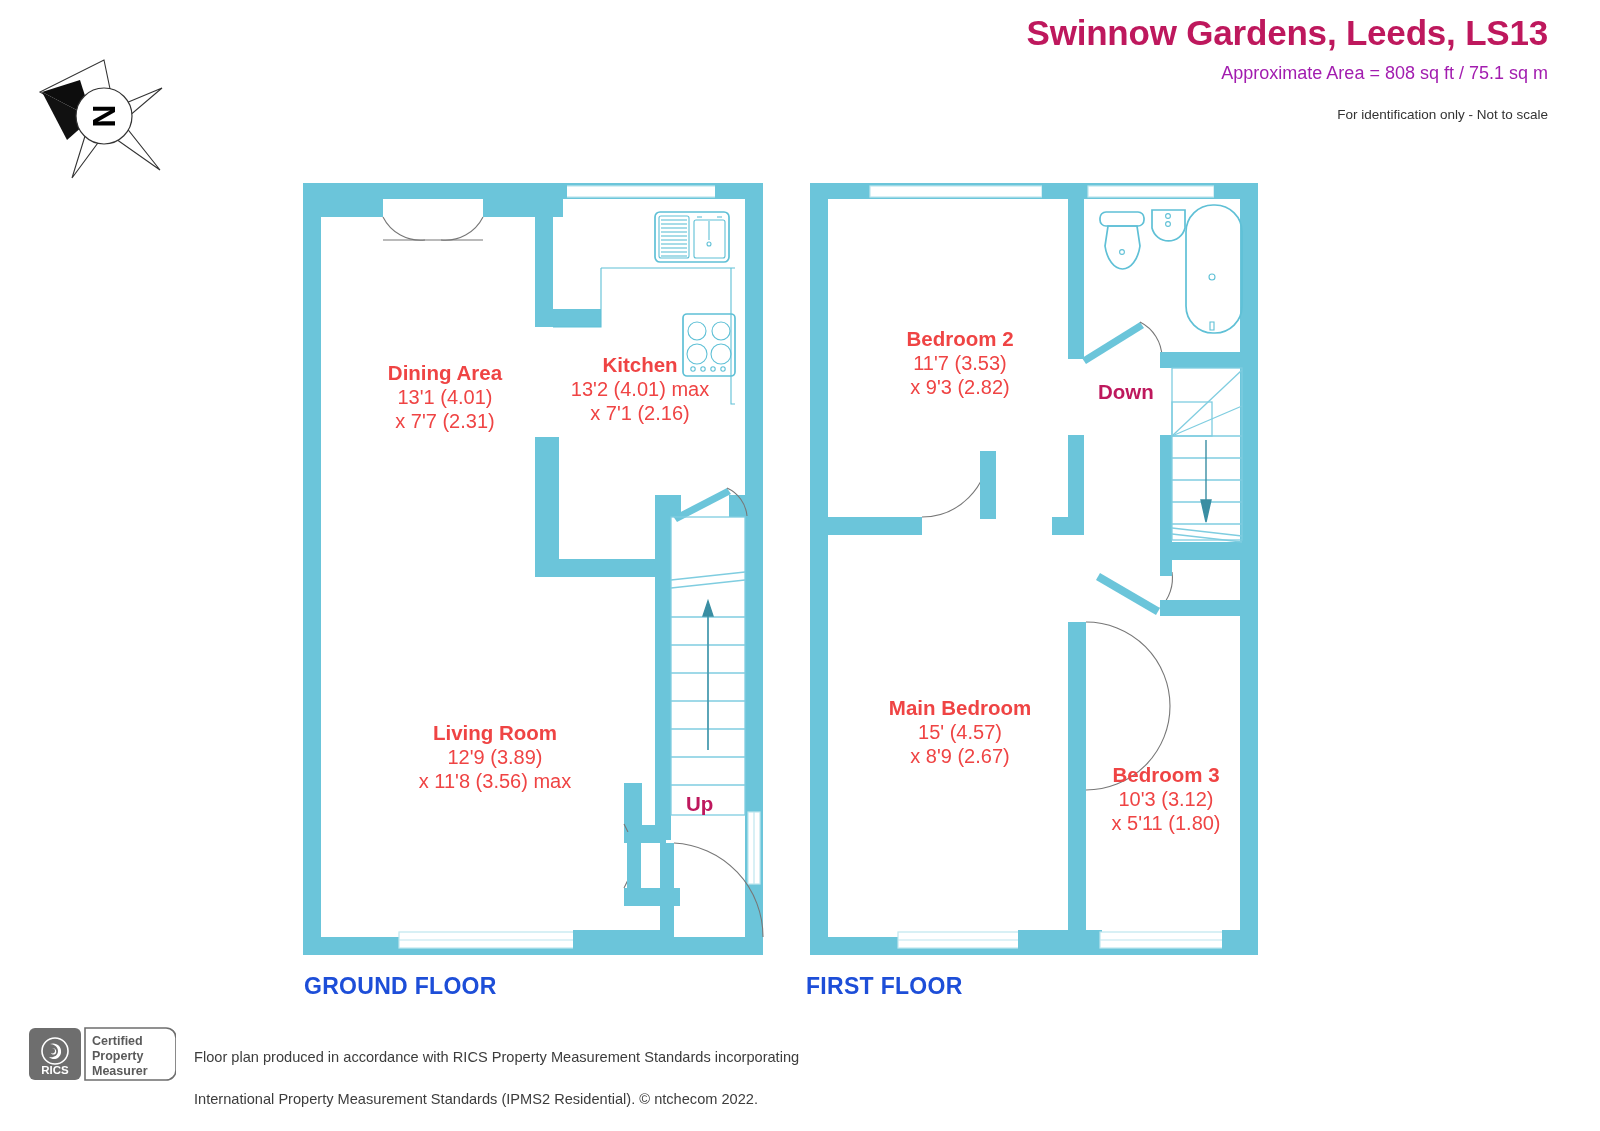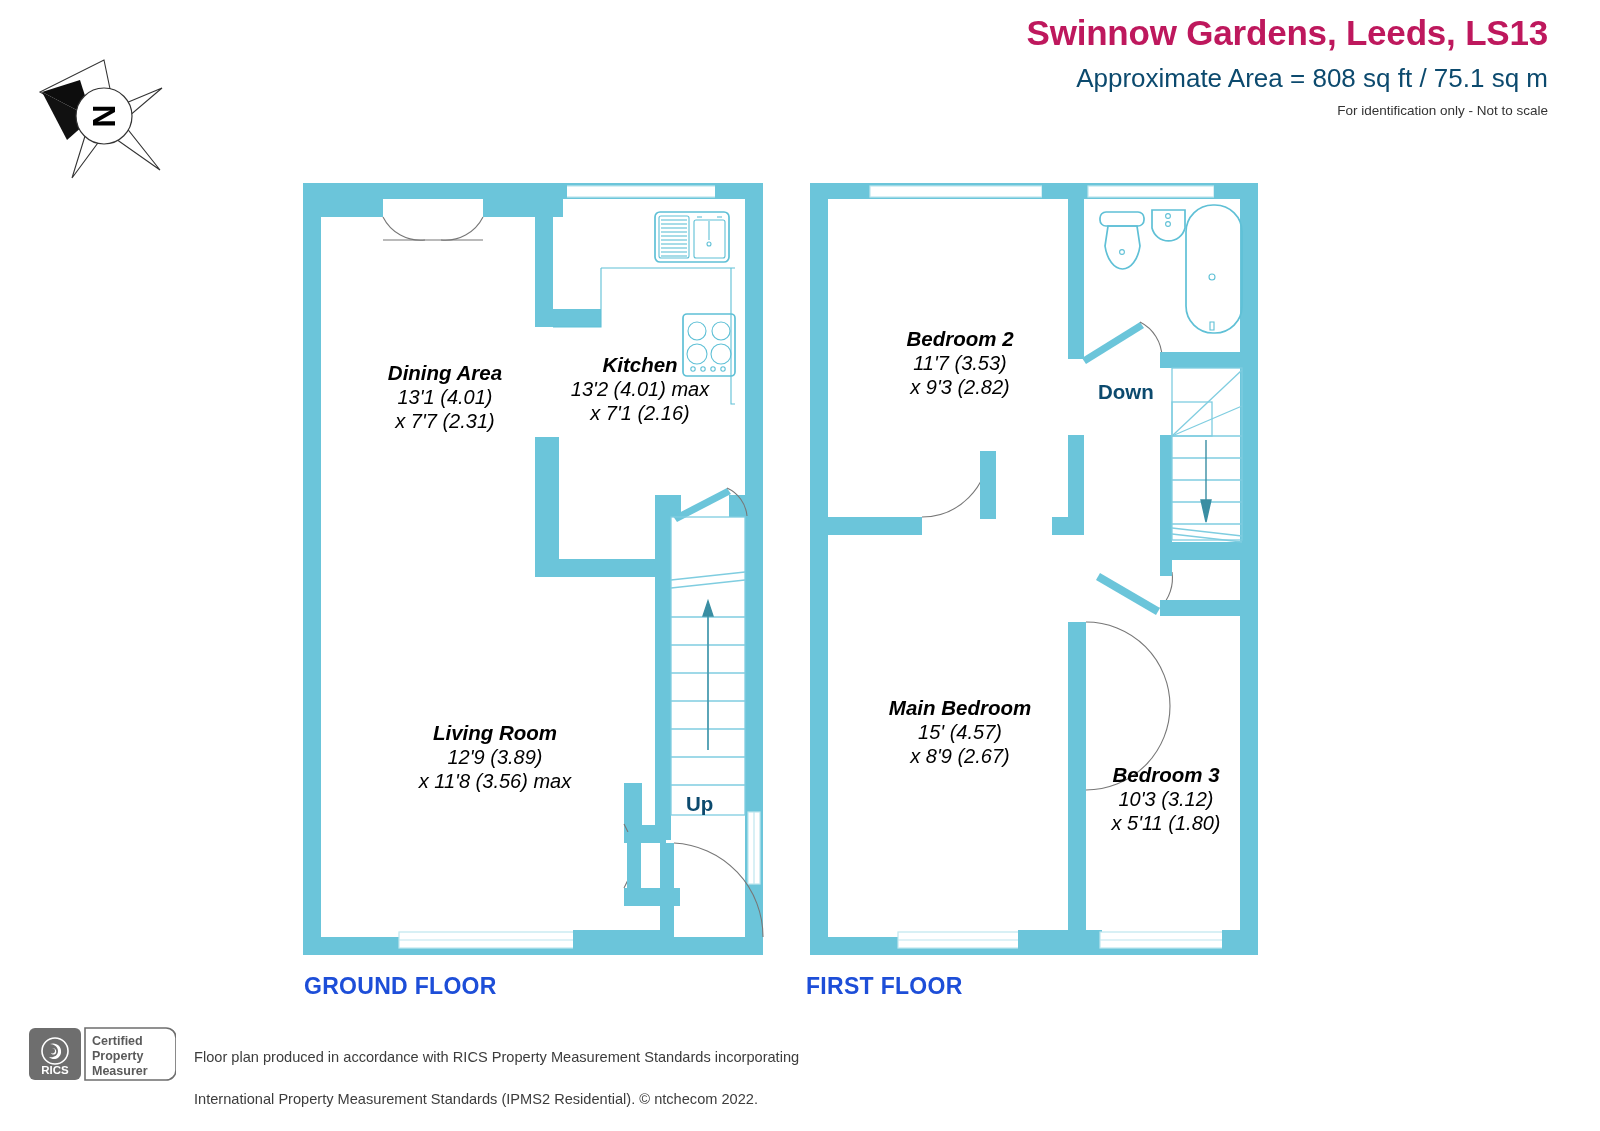--- a/index.html
+++ b/index.html
@@ -30,49 +30,48 @@
   }
   #title {
     font-size: 35px;
     font-weight: bold;
     color: #be185d;
     letter-spacing: -0.2px;
     line-height: 1.1;
     white-space: nowrap;
   }
   #subtitle {
-    font-size: 26px;
-    color: #0c4a6e;
+    font-size: 18px;
+    color: #a21caf;
     margin-top: 10px;
     white-space: nowrap;
   }
   #note {
     font-size: 13.5px;
     color: #333;
-    margin-top: 9px;
+    margin-top: 23px;
     white-space: nowrap;
   }
 
   
   #compass {
     position: absolute;
     left: 32px;
     top: 52px;
     width: 145px;
     height: 130px;
   }
 
   
   .room {
     position: absolute;
     text-align: center;
-    color: #000000;
+    color: #ef4444;
     line-height: 1.22;
     white-space: nowrap;
-    font-style: italic;
   }
   .room .rname {
     font-size: 20.5px;
     font-weight: bold;
   }
   .room .rdim {
     font-size: 20px;
     font-weight: normal;
   }
   .floorlabel {
@@ -80,21 +79,21 @@
     font-size: 23px;
     font-weight: bold;
     letter-spacing: 0.3px;
     color: #1d4ed8;
     white-space: nowrap;
   }
   .stairlabel {
     position: absolute;
     font-size: 20.5px;
     font-weight: bold;
-    color: #0c4a6e;
+    color: #be185d;
     white-space: nowrap;
   }
 
   
   #footer {
     position: absolute;
     left: 28px;
     top: 1024px;
     display: flex;
     align-items: flex-start;

